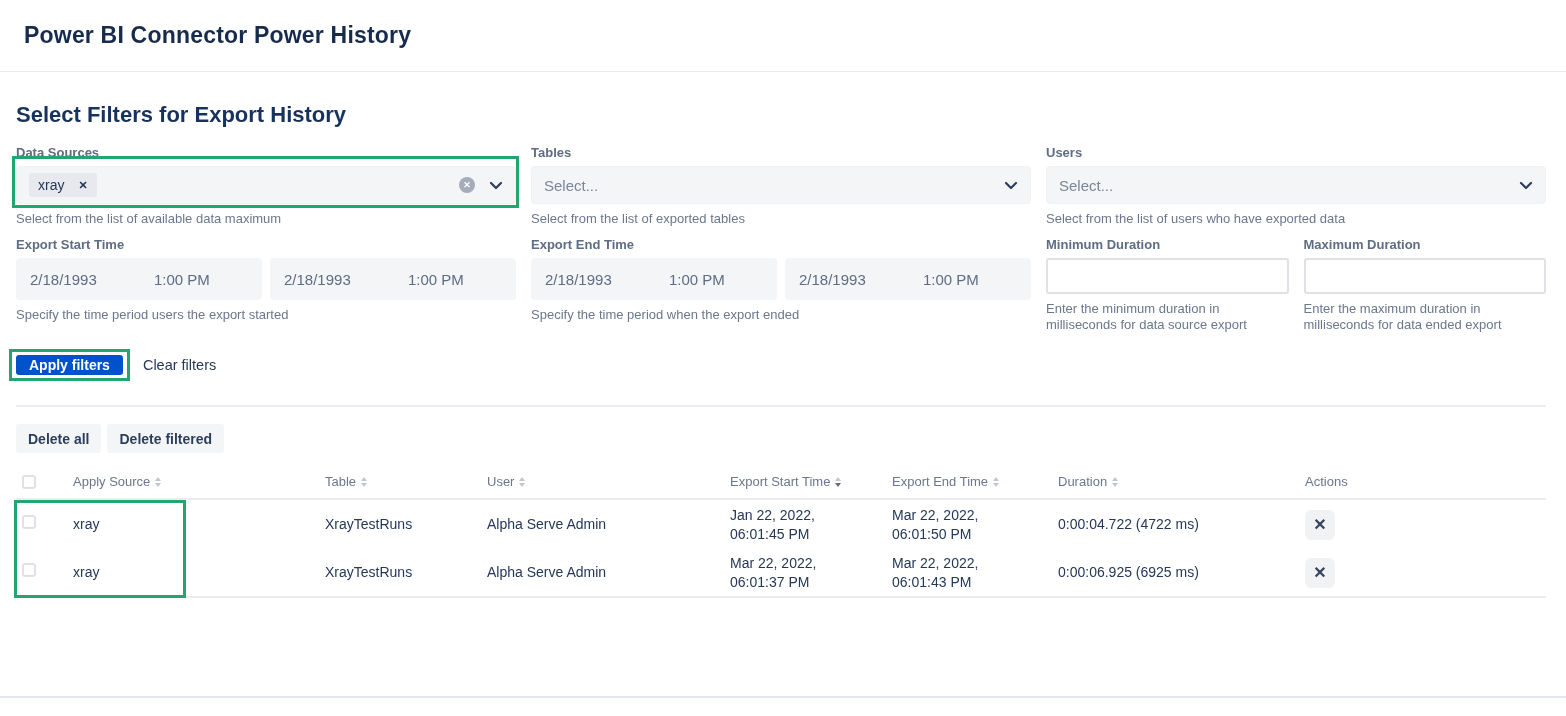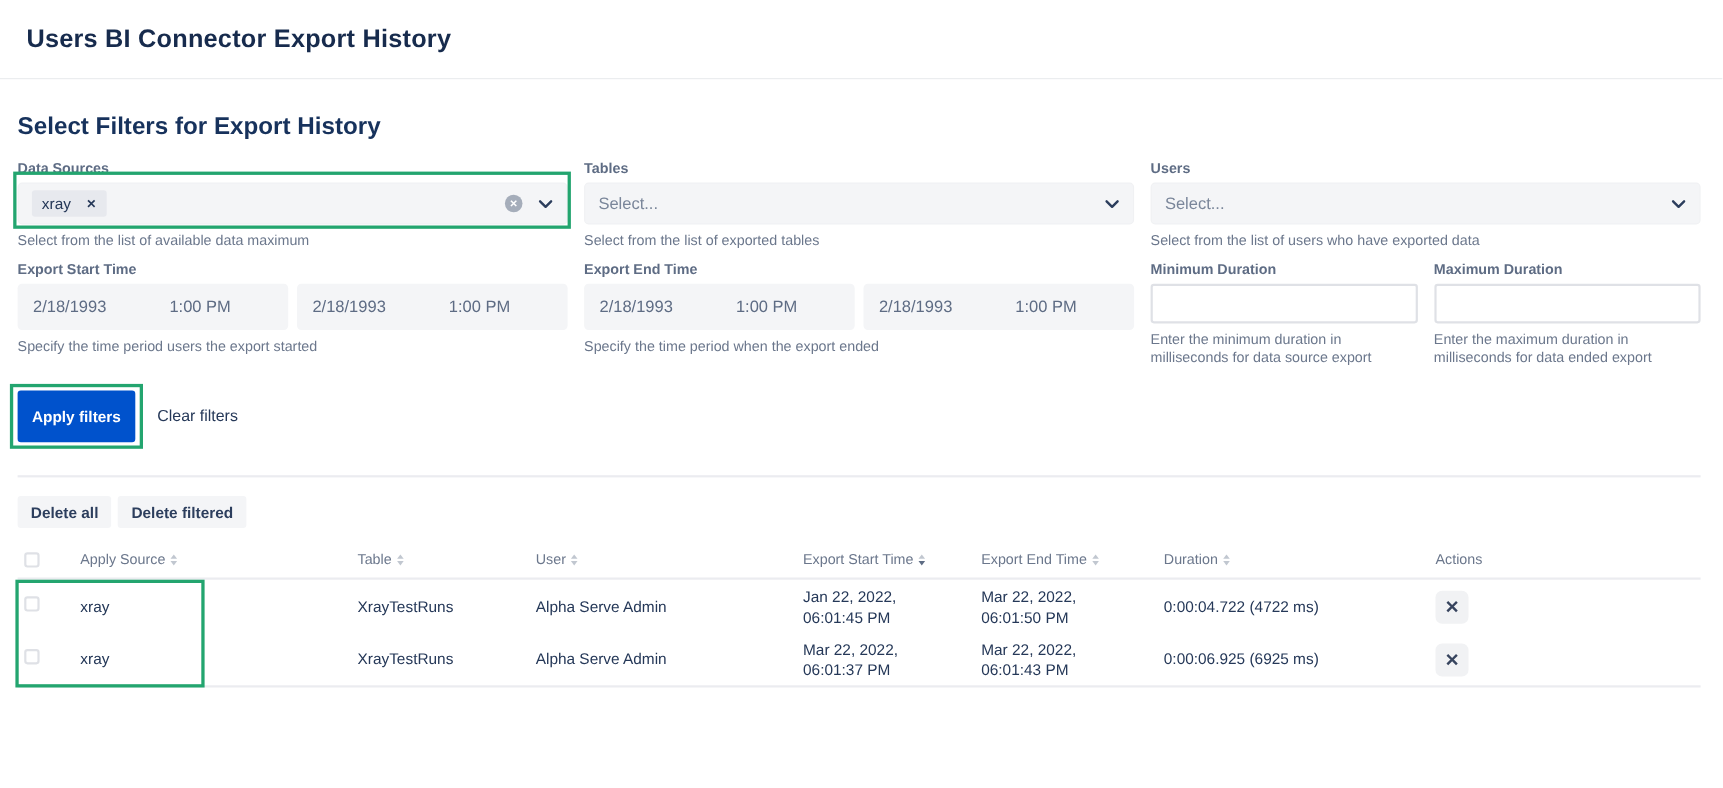--- a/index.html
+++ b/index.html
@@ -43,21 +43,21 @@
   .dtbox .date { width:110px; }
   .dtbox .time { margin-left:14px; }
 
   .dur-pair { display:grid; grid-template-columns:1fr 1fr; column-gap:15px; }
   .dur-input { margin-top:5px; height:36px; background:#fff; border:2px solid #DFE1E6; border-radius:3px;
     width:100%; font-size:14px; padding:0 8px; color:#172B4D; }
   .dur-helper { max-width:360px; }
 
   
   .btn-row { margin-top:22px; display:flex; align-items:center; gap:20px; }
-  .btn-primary { height:47px; padding:0 13px; background:#0052CC; color:#fff; border:none; border-radius:3px;
+  .btn-primary { height:20px; padding:0 13px; background:#0052CC; color:#fff; border:none; border-radius:3px;
     font-size:14px; font-weight:700; font-family:inherit; cursor:pointer; }
   .btn-link { background:none; border:none; font-family:inherit; font-size:14.5px; color:#253858;
     font-weight:500; cursor:pointer; padding:0; }
 
   .hdivider { border:none; border-top:2px solid #EBECF0; margin-top:30px; }
 
   
   .delete-row { margin-top:17px; display:flex; gap:6px; }
   .btn-subtle { height:29px; padding:0 12px; background:#F4F5F7; color:#2C3E5D; border:none; border-radius:3px;
     font-size:14px; font-weight:600; font-family:Liberation Sans, sans-serif; cursor:pointer; }
@@ -83,21 +83,21 @@
   .x-btn { width:30px; height:30px; border:none; border-radius:6px; background:#F1F2F4; color:#37445E;
     font-size:16px; font-weight:600; cursor:pointer; display:flex; align-items:center; justify-content:center;
     font-family:inherit; }
 
   .footer-divider { border:none; border-top:2px solid #E4E7EB; margin-top:98px; }
 </style>
 </head>
 <body>
 
 <header class="topbar">
-  <h1>Users BI Connector Export History</h1>
+  <h1>Power BI Connector Power History</h1>
 </header>
 
 <main class="content">
 
   <h2 class="section">Select Filters for Export History</h2>
 
   <div class="filters-grid">
 
     <div class="fgroup">
       <span class="flabel">Data Sources</span>

